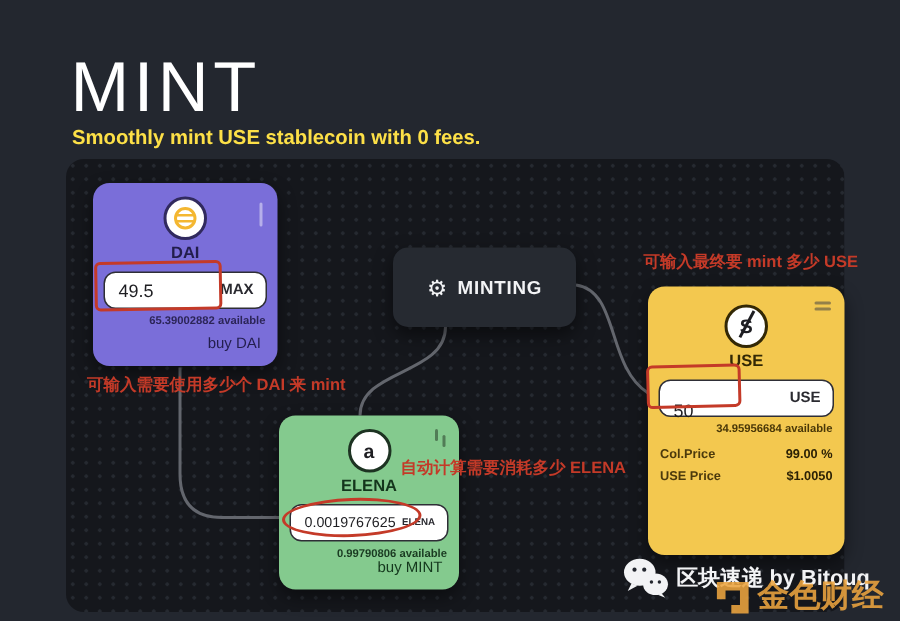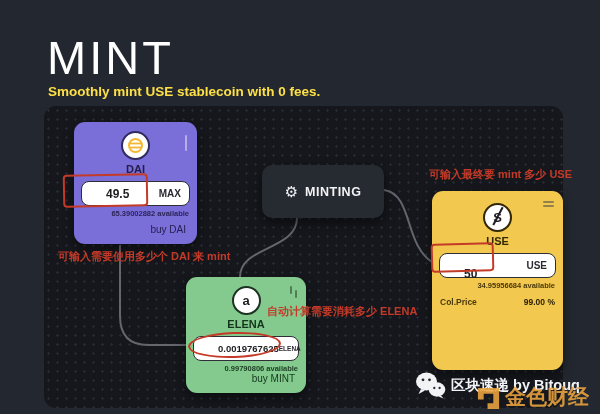--- a/index.html
+++ b/index.html
@@ -27,21 +27,21 @@
     border-radius:12px;
   }
   svg.edges { position:absolute; left:0; top:0; width:600px; height:414px; pointer-events:none; }
   .edge { stroke:#63666d; stroke-width:2; fill:none; }
 
   .node-card {
     position:absolute; border-radius:11px;
     box-shadow:0 5px 12px rgba(0,0,0,.45);
     display:flex; flex-direction:column; align-items:center;
   }
-  .card-dai   { left:74px;  top:122px; width:123px; height:122px; background:#7a6ed9; }
+  .card-dai   { left:62px;  top:122px; width:123px; height:122px; background:#7a6ed9; }
   .card-elena { left:186px; top:277px; width:120px; height:116px; background:#84ca8e; }
   .card-use   { left:432px; top:191px; width:131px; height:179px; background:#f3c84f; }
 
   .token-icon {
     width:29px; height:29px; border-radius:50%; background:#ffffff;
     display:flex; align-items:center; justify-content:center;
     margin-top:9px; position:relative;
   }
   .card-dai .token-icon   { border:2px solid #312a5e; }
   .card-elena .token-icon { border:2px solid #1d3322; }
@@ -49,21 +49,21 @@
   .token-label { font-size:11px; font-weight:700; margin-top:3px; }
   .card-dai .token-label   { color:#221d4b; }
   .card-elena .token-label { color:#14351c; }
   .card-use .token-label   { color:#332805; }
 
   .amount-box {
     background:#ffffff; border:1.5px solid #2e2e36; border-radius:8px;
     height:25px; width:calc(100% - 14px);
     display:flex; align-items:center; margin-top:6px;
   }
-  .amount-value { font-weight:700; color:#1e1e22; padding-left:24px; }
+  .amount-value { font-weight:400; color:#1e1e22; padding-left:9px; }
   .card-dai .amount-value { font-size:12px; }
   .card-elena .amount-value { font-size:9.5px; }
   .card-use .amount-value { font-size:12px;margin-top:16px; }
   .amount-suffix {
     margin-left:auto; padding-right:8px; font-weight:700; color:#2a2a30;
   }
   .card-dai .amount-suffix { font-size:10px; }
   .card-elena .amount-suffix { font-size:6.5px; }
   .card-use .amount-suffix { font-size:10px; }
 
@@ -180,20 +180,24 @@
   <div class="token-label">USE</div>
   <div class="amount-box">
     <span class="amount-value">50</span>
     <span class="amount-suffix">USE</span>
   </div>
   <div class="available-text">34.95956684 available</div>
   <div class="stats-block">
     <div class="stat-row">
       <span class="stat-label">Col.Price</span>
       <span class="stat-value">99.00 %</span>
+    </div>
+    <div class="stat-row">
+      <span class="stat-label">USE Price</span>
+      <span class="stat-value">$1.0050</span>
     </div>
   </div>
 </div>
 
 <div class="annotation-rect" style="left:63px; top:174px; width:85px; height:33px; border-color:#c43a28; transform:rotate(-1deg);"></div>
 <div class="annotation-rect" style="left:431px; top:243px; width:63px; height:29px; border-color:#c43a28; transform:rotate(-1.5deg);"></div>
 <div class="annotation-ellipse" style="left:188px; top:332px; width:93px; height:26px; border-color:#c43a28; transform:rotate(-2deg);"></div>
 
 <div class="annotation-note" style="left:58px; top:249px; color:#c43a28;">可输入需要使用多少个 DAI 来 mint</div>
 <div class="annotation-note" style="left:267px; top:304px; color:#c43a28;">自动计算需要消耗多少 ELENA</div>

